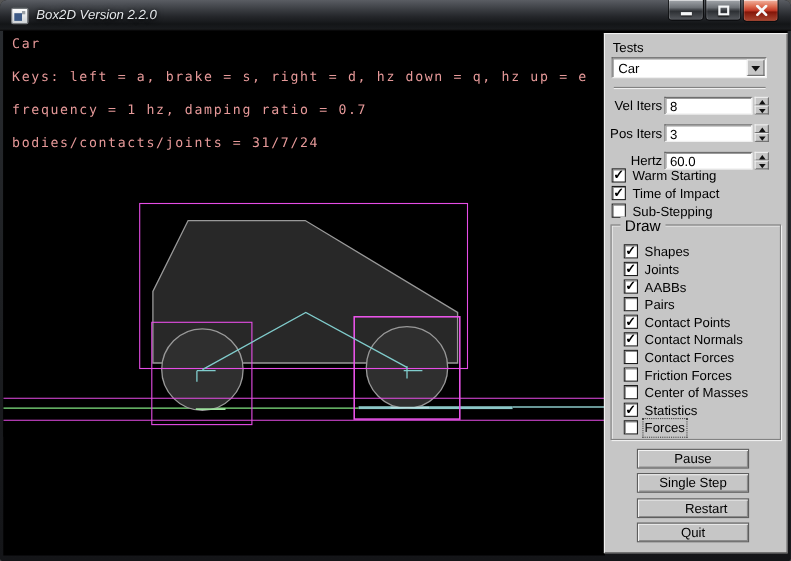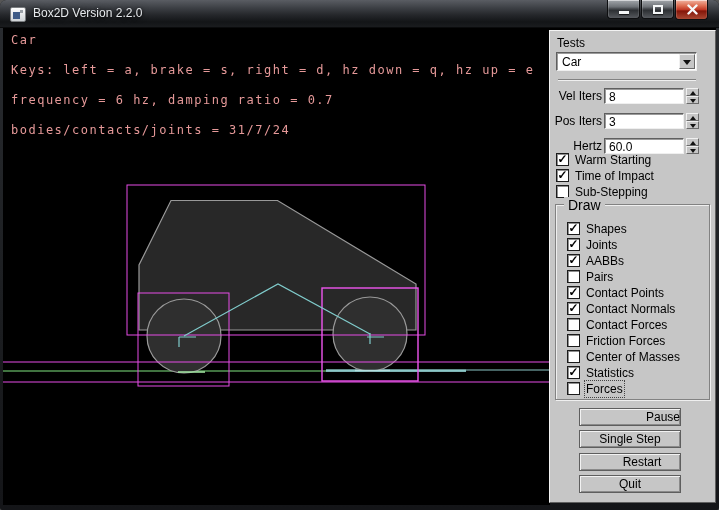--- a/index.html
+++ b/index.html
@@ -18,21 +18,21 @@
   }
   .titlebar::after { content:""; position:absolute; left:0; right:0; bottom:0; height:1px; background:#0a0b0c; }
   .win-icon {
     position:absolute; left:10px; top:7px; width:16px; height:15px;
     background:linear-gradient(180deg,#fdfdfd,#cfd3d6); border:1px solid #7a7d80; border-radius:2px;
   }
   .win-icon .sq { position:absolute; left:2px; bottom:2px; width:7px; height:7px; background:#3e5a86; }
   .win-icon .dot { position:absolute; right:2px; top:2px; width:3px; height:3px; background:#9aa0a6; }
   .win-title {
     position:absolute; left:33px; top:6px; font-size:12px; color:#e6e9ec;
-    text-shadow:0 1px 3px rgba(0,0,0,.95), 0 0 6px rgba(0,0,0,.6); white-space:nowrap;
+    text-shadow:0 1px 3px rgba(0,0,0,.95), 0 0 6px rgba(0,0,0,.6); white-space:nowrap;font-style:italic;
   }
   .tb-buttons { position:absolute; left:607px; top:0; display:flex; }
   .tb-btn {
     position:relative; width:33px; height:19px; margin-right:0;
     border:1px solid #0d0e10; border-top:none; border-radius:0 0 4px 4px;
     background:linear-gradient(180deg,#a3a7ac 0%,#6d7176 38%,#404348 50%,#2e3135 58%,#55585d 100%);
     box-shadow:inset 0 1px 0 rgba(255,255,255,.55), inset 1px 0 0 rgba(255,255,255,.18), inset -1px 0 0 rgba(255,255,255,.12);
   }
   .tb-btn + .tb-btn { margin-left:1px; }
   .tb-close {
@@ -145,21 +145,21 @@
         <rect x="124" y="157" width="298" height="150" fill="none" stroke="#e64de6" stroke-width="1"></rect>
         <rect x="135" y="265" width="91" height="93" fill="none" stroke="#e64de6" stroke-width="1"></rect>
         <rect x="319" y="260" width="96" height="93" fill="none" stroke="#ee55ee" stroke-width="1.4"></rect>
 
         <polyline points="181,308 275,256 367,306" fill="none" stroke="#80cccc" stroke-width="1.2"></polyline>
         <path d="M176,309 h17 M176,309 v10" fill="none" stroke="#80cccc" stroke-width="1.2"></path>
         <path d="M367,305 v11 M364,309 h17" fill="none" stroke="#80cccc" stroke-width="1.2"></path>
       </svg>
       <div class="overlay-text"><span>Car</span><br>
 <span>Keys: left = a, brake = s, right = d, hz down = q, hz up = e</span><br>
-<span>frequency = 6 hz, damping ratio = 0.7</span><br>
+<span>frequency = 1 hz, damping ratio = 0.7</span><br>
 <span>bodies/contacts/joints = 31/7/24</span><br>
 </div>
     </div>
 
     <div class="panel">
       <div class="lbl" style="left:7px; top:5px;">Tests</div>
 
       <div class="sunken combo">
         <span class="combo-value">Car</span>
         <div class="combo-btn">
@@ -229,20 +229,20 @@
             <div class="cb-row" style="left: 11px; top: 97px;"><span class="cb-box">✓</span><span class="cb-label">Contact Normals</span></div>
             <div class="cb-row" style="left: 11px; top: 113px;"><span class="cb-box"></span><span class="cb-label">Contact Forces</span></div>
             <div class="cb-row" style="left: 11px; top: 129px;"><span class="cb-box"></span><span class="cb-label">Friction Forces</span></div>
             <div class="cb-row" style="left: 11px; top: 145px;"><span class="cb-box"></span><span class="cb-label">Center of Masses</span></div>
             <div class="cb-row" style="left: 11px; top: 161px;"><span class="cb-box">✓</span><span class="cb-label">Statistics</span></div>
             <div class="cb-row" style="left: 11px; top: 177px;"><span class="cb-box"></span><span class="cb-label focus">Forces</span></div>
           </div>
       </div>
 
       <div>
-          <div class="btn" style="top: 377px; text-align: right;">Pause</div>
+          <div class="btn" style="top: 377px;">Pause</div>
           <div class="btn" style="top: 399px;">Single Step</div>
           <div class="btn" style="top: 422px; padding-left: 24px;">Restart</div>
           <div class="btn" style="top: 444px;">Quit</div>
         </div>
     </div>
   </div>
 </div>
 
 </body></html>

